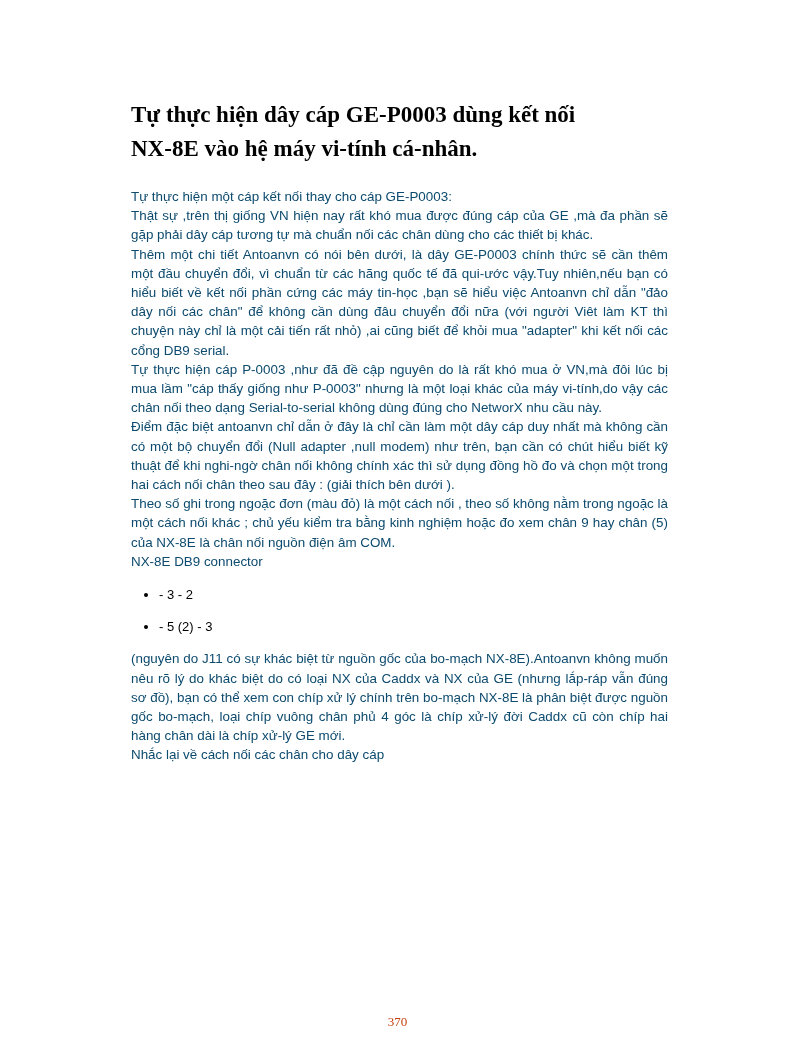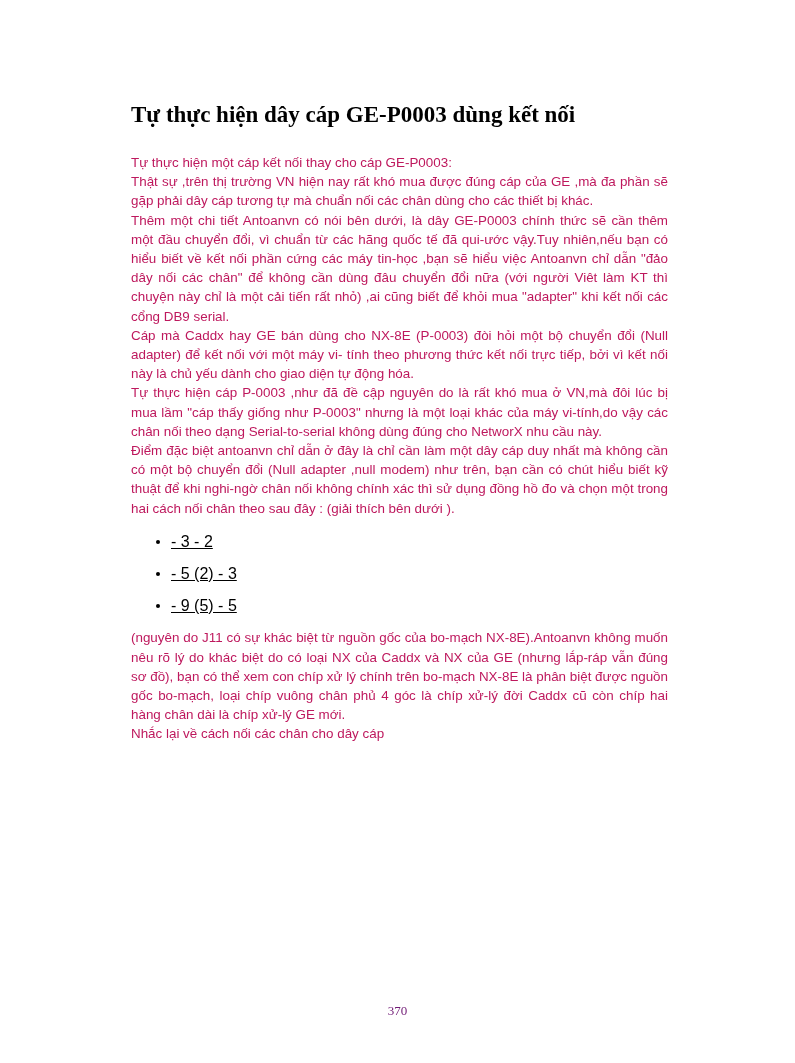--- a/index.html
+++ b/index.html
@@ -25,78 +25,78 @@
     font-size: 23px;
     line-height: 34px;
     color: #000000;
     margin-bottom: 21px;
   }
   .title-line { display: block; }
   .body-text p {
     font-size: 13.4px;
     line-height: 19.2px;
     text-align: justify;
-    color: #be185d;
+    color: #0c4a6e;
   }
   ul.bullet-list {
     list-style: none;
     margin: 14px 0 10px 0;
   }
   ul.bullet-list li {
     position: relative;
     padding-left: 24px;
-    margin: 13px 16px;
-    font-size: 16px;
+    margin: 13px 4px;
+    font-size: 13px;
     line-height: 19.2px;
     text-align: justify;
-    text-decoration: underline;
   }
   ul.bullet-list li::before {
     content: "";
     position: absolute;
     left: 9px;
     top: 8px;
     width: 4px;
     height: 4px;
     border-radius: 50%;
     background: #000000;
   }
   .footer {
     position: absolute;
     left: 0;
     right: 0;
-    bottom: 44px;
+    bottom: 33px;
     text-align: center;
     font-family: "Liberation Serif", serif;
     font-size: 13px;
-    color: #701a75;
+    color: #c2410c;
   }
 </style>
 </head>
 <body>
 
 <div class="page">
   <div class="content">
 
     <h1 class="doc-title">
       <span class="title-line">Tự thực hiện dây cáp GE-P0003 dùng kết nối</span>
+      <span class="title-line">NX-8E vào hệ máy vi-tính cá-nhân.</span>
     </h1>
 
     <div class="body-text">
       <p>Tự thực hiện một cáp kết nối thay cho cáp GE-P0003:</p>
-      <p>Thật sự ,trên thị trường VN hiện nay rất khó mua được đúng cáp của GE ,mà đa phần sẽ gặp phải dây cáp tương tự mà chuẩn nối các chân dùng cho các thiết bị khác.</p>
+      <p>Thật sự ,trên thị giống VN hiện nay rất khó mua được đúng cáp của GE ,mà đa phần sẽ gặp phải dây cáp tương tự mà chuẩn nối các chân dùng cho các thiết bị khác.</p>
       <p>Thêm một chi tiết Antoanvn có nói bên dưới, là dây GE-P0003 chính thức sẽ cần thêm một đầu chuyển đổi, vì chuẩn từ các hãng quốc tế đã qui-ước vậy.Tuy nhiên,nếu bạn có hiểu biết về kết nối phần cứng các máy tin-học ,bạn sẽ hiểu việc Antoanvn chỉ dẫn "đảo dây nối các chân" để không cần dùng đâu chuyển đổi nữa (với người Viêt làm KT thì chuyện này chỉ là một cải tiến rất nhỏ) ,ai cũng biết để khỏi mua "adapter" khi kết nối các cổng DB9 serial.</p>
-      <p>Cáp mà Caddx hay GE bán dùng cho NX-8E (P-0003) đòi hỏi một bộ chuyển đổi (Null adapter) để kết nối với một máy vi- tính theo phương thức kết nối trực tiếp, bởi vì kết nối này là chủ yếu dành cho giao diện tự động hóa.</p>
       <p>Tự thực hiện cáp P-0003 ,như đã đề cập nguyên do là rất khó mua ở VN,mà đôi lúc bị mua lầm "cáp thấy giống như P-0003" nhưng là một loại khác của máy vi-tính,do vậy các chân nối theo dạng Serial-to-serial không dùng đúng cho NetworX nhu cầu này.</p>
       <p>Điểm đặc biệt antoanvn chỉ dẫn ở đây là chỉ cần làm một dây cáp duy nhất mà không cần có một bộ chuyển đổi (Null adapter ,null modem) như trên, bạn cần có chút hiểu biết kỹ thuật để khi nghi-ngờ chân nối không chính xác thì sử dụng đồng hồ đo và chọn một trong hai cách nối chân theo sau đây : (giải thích bên dưới ).</p>
+      <p>Theo số ghi trong ngoặc đơn (màu đỏ) là một cách nối , theo số không nằm trong ngoặc là một cách nối khác ; chủ yếu kiểm tra bằng kinh nghiệm hoặc đo xem chân 9 hay chân (5) của NX-8E là chân nối nguồn điện âm COM.</p>
+      <p>NX-8E DB9 connector</p>
 
       <ul class="bullet-list">
         <li>- 3 - 2</li>
         <li>- 5 (2) - 3</li>
-        <li>- 9 (5) - 5</li>
       </ul>
 
       <p>(nguyên do J11 có sự khác biệt từ nguồn gốc của bo-mạch NX-8E).Antoanvn không muốn nêu rõ lý do khác biệt do có loại NX của Caddx và NX của GE (nhưng lắp-ráp vẫn đúng sơ đồ), bạn có thể xem con chíp xử lý chính trên bo-mạch NX-8E là phân biệt được nguồn gốc bo-mạch, loại chíp vuông chân phủ 4 góc là chíp xử-lý đời Caddx cũ còn chíp hai hàng chân dài là chíp xử-lý GE mới.</p>
       <p>Nhắc lại về cách nối các chân cho dây cáp</p>
 
       <ul class="bullet-list">
       </ul>
     </div>
 
   </div>

